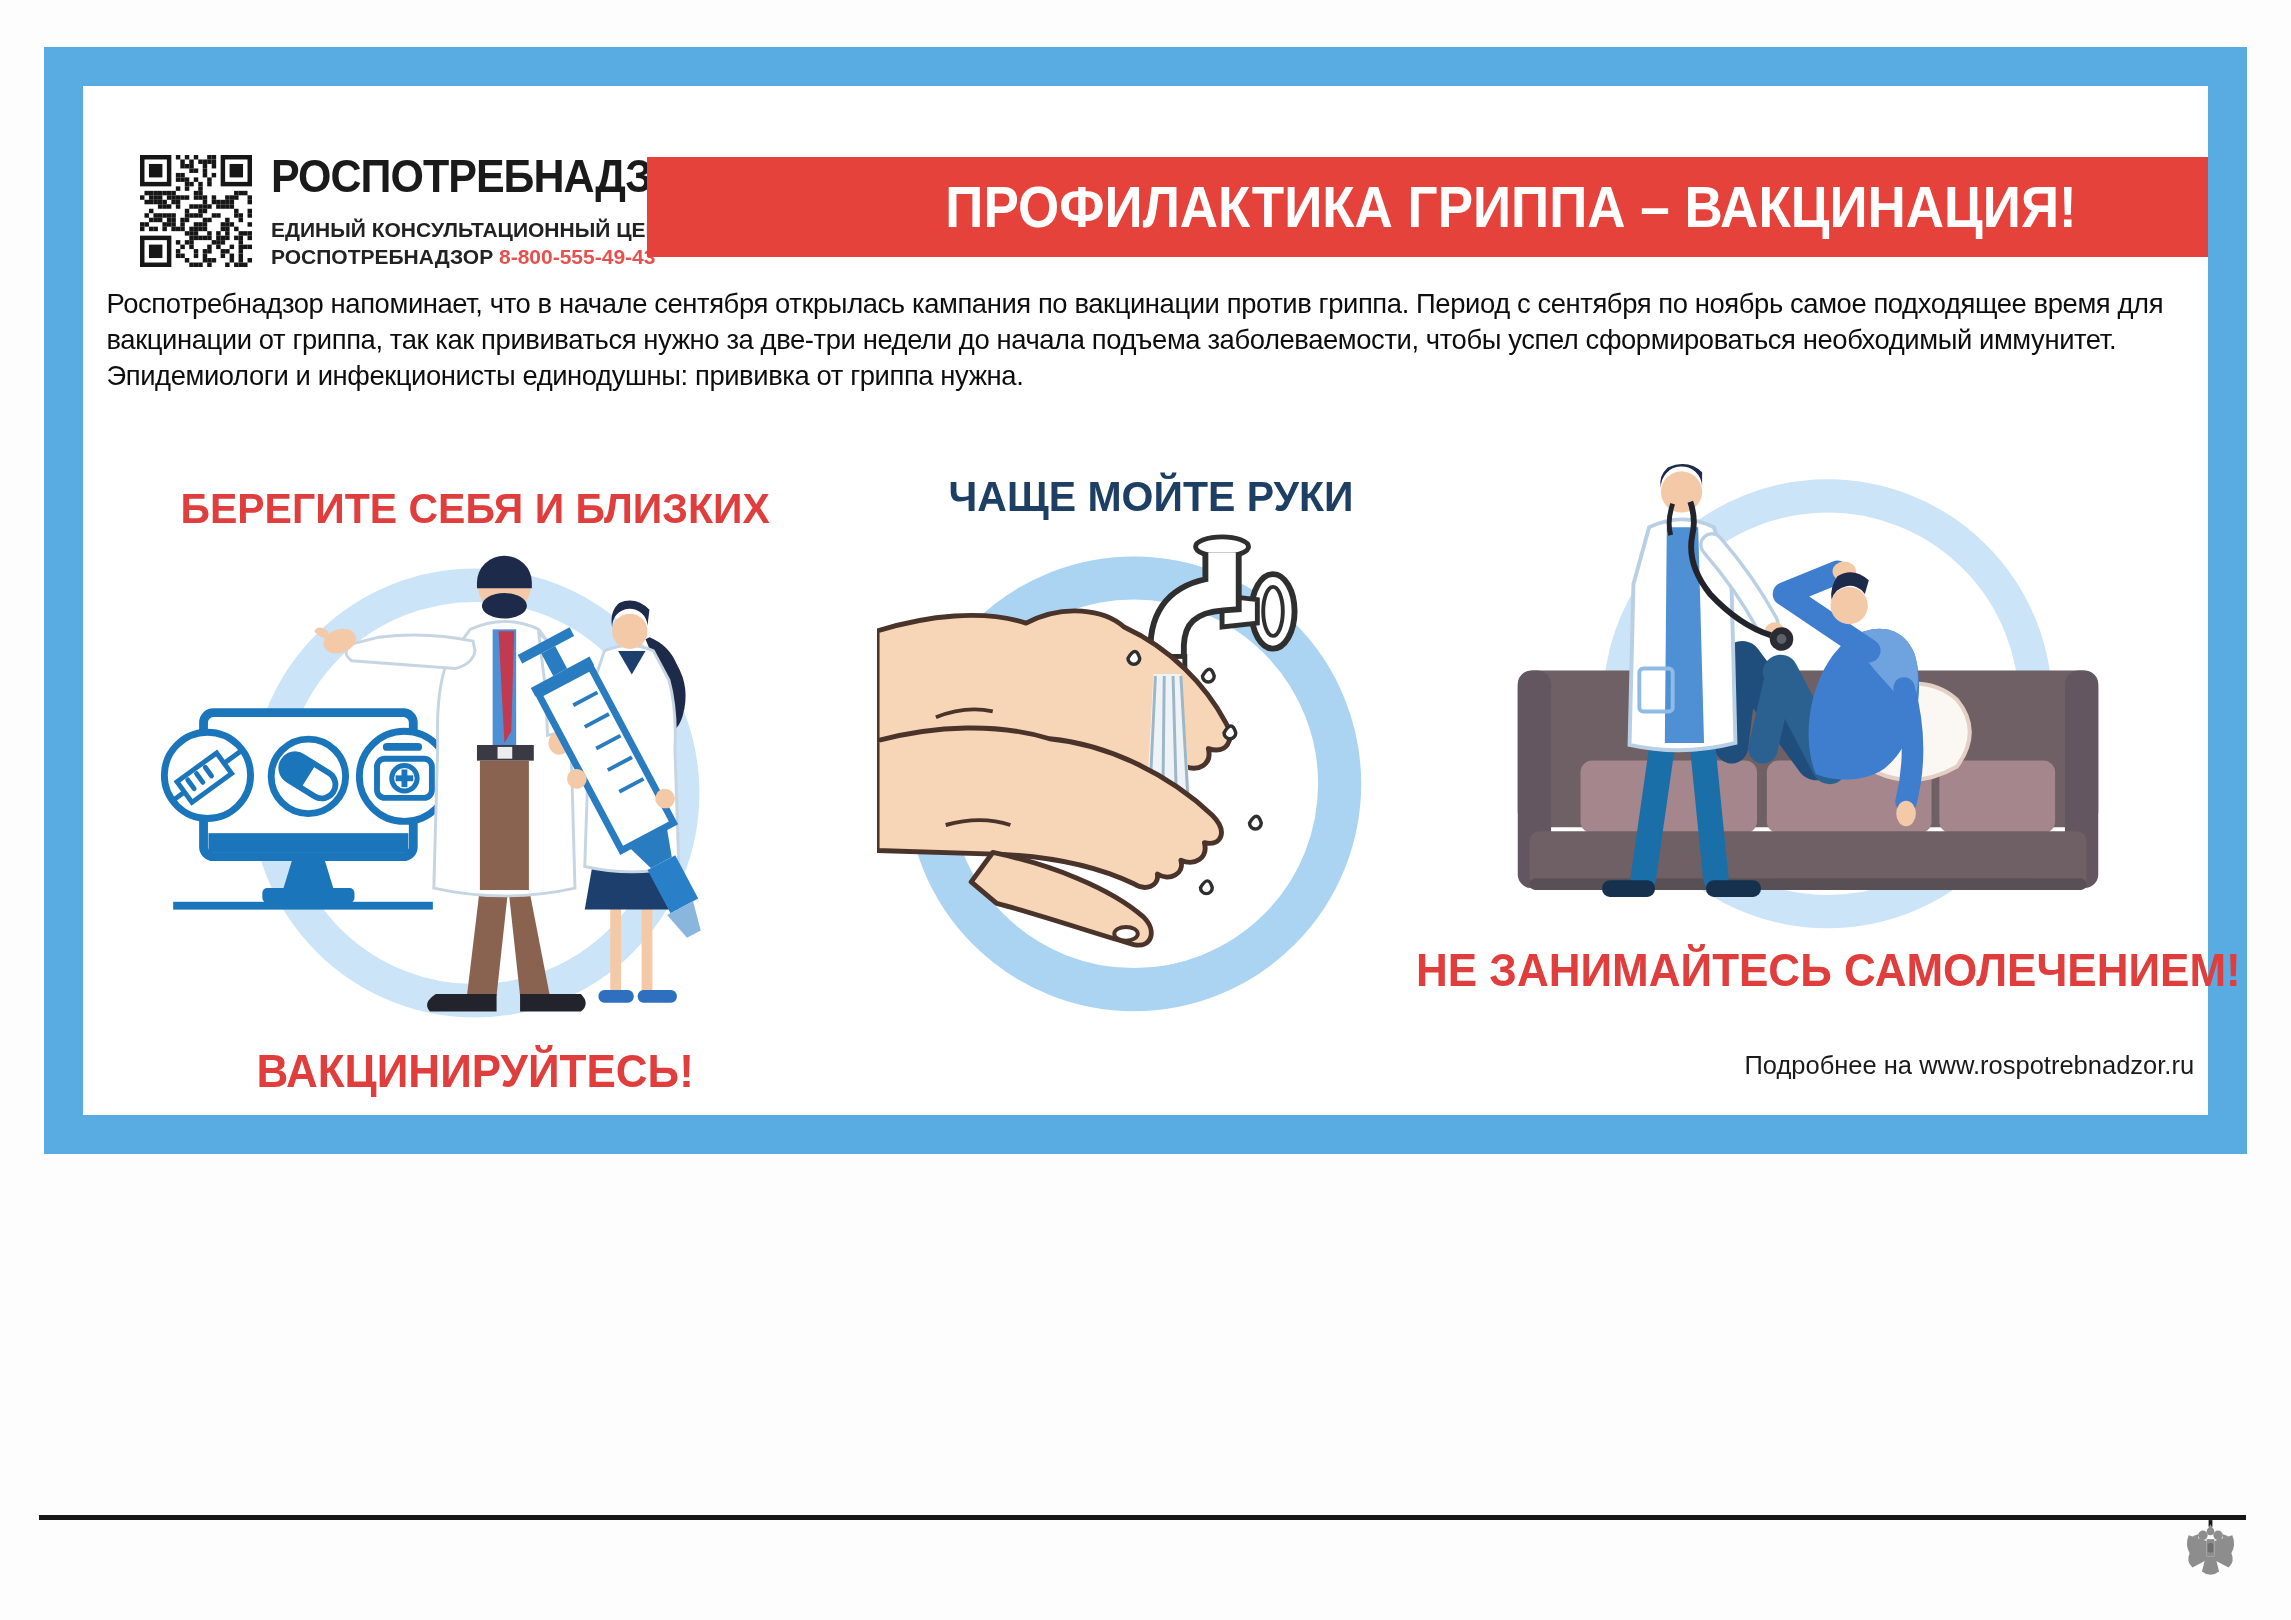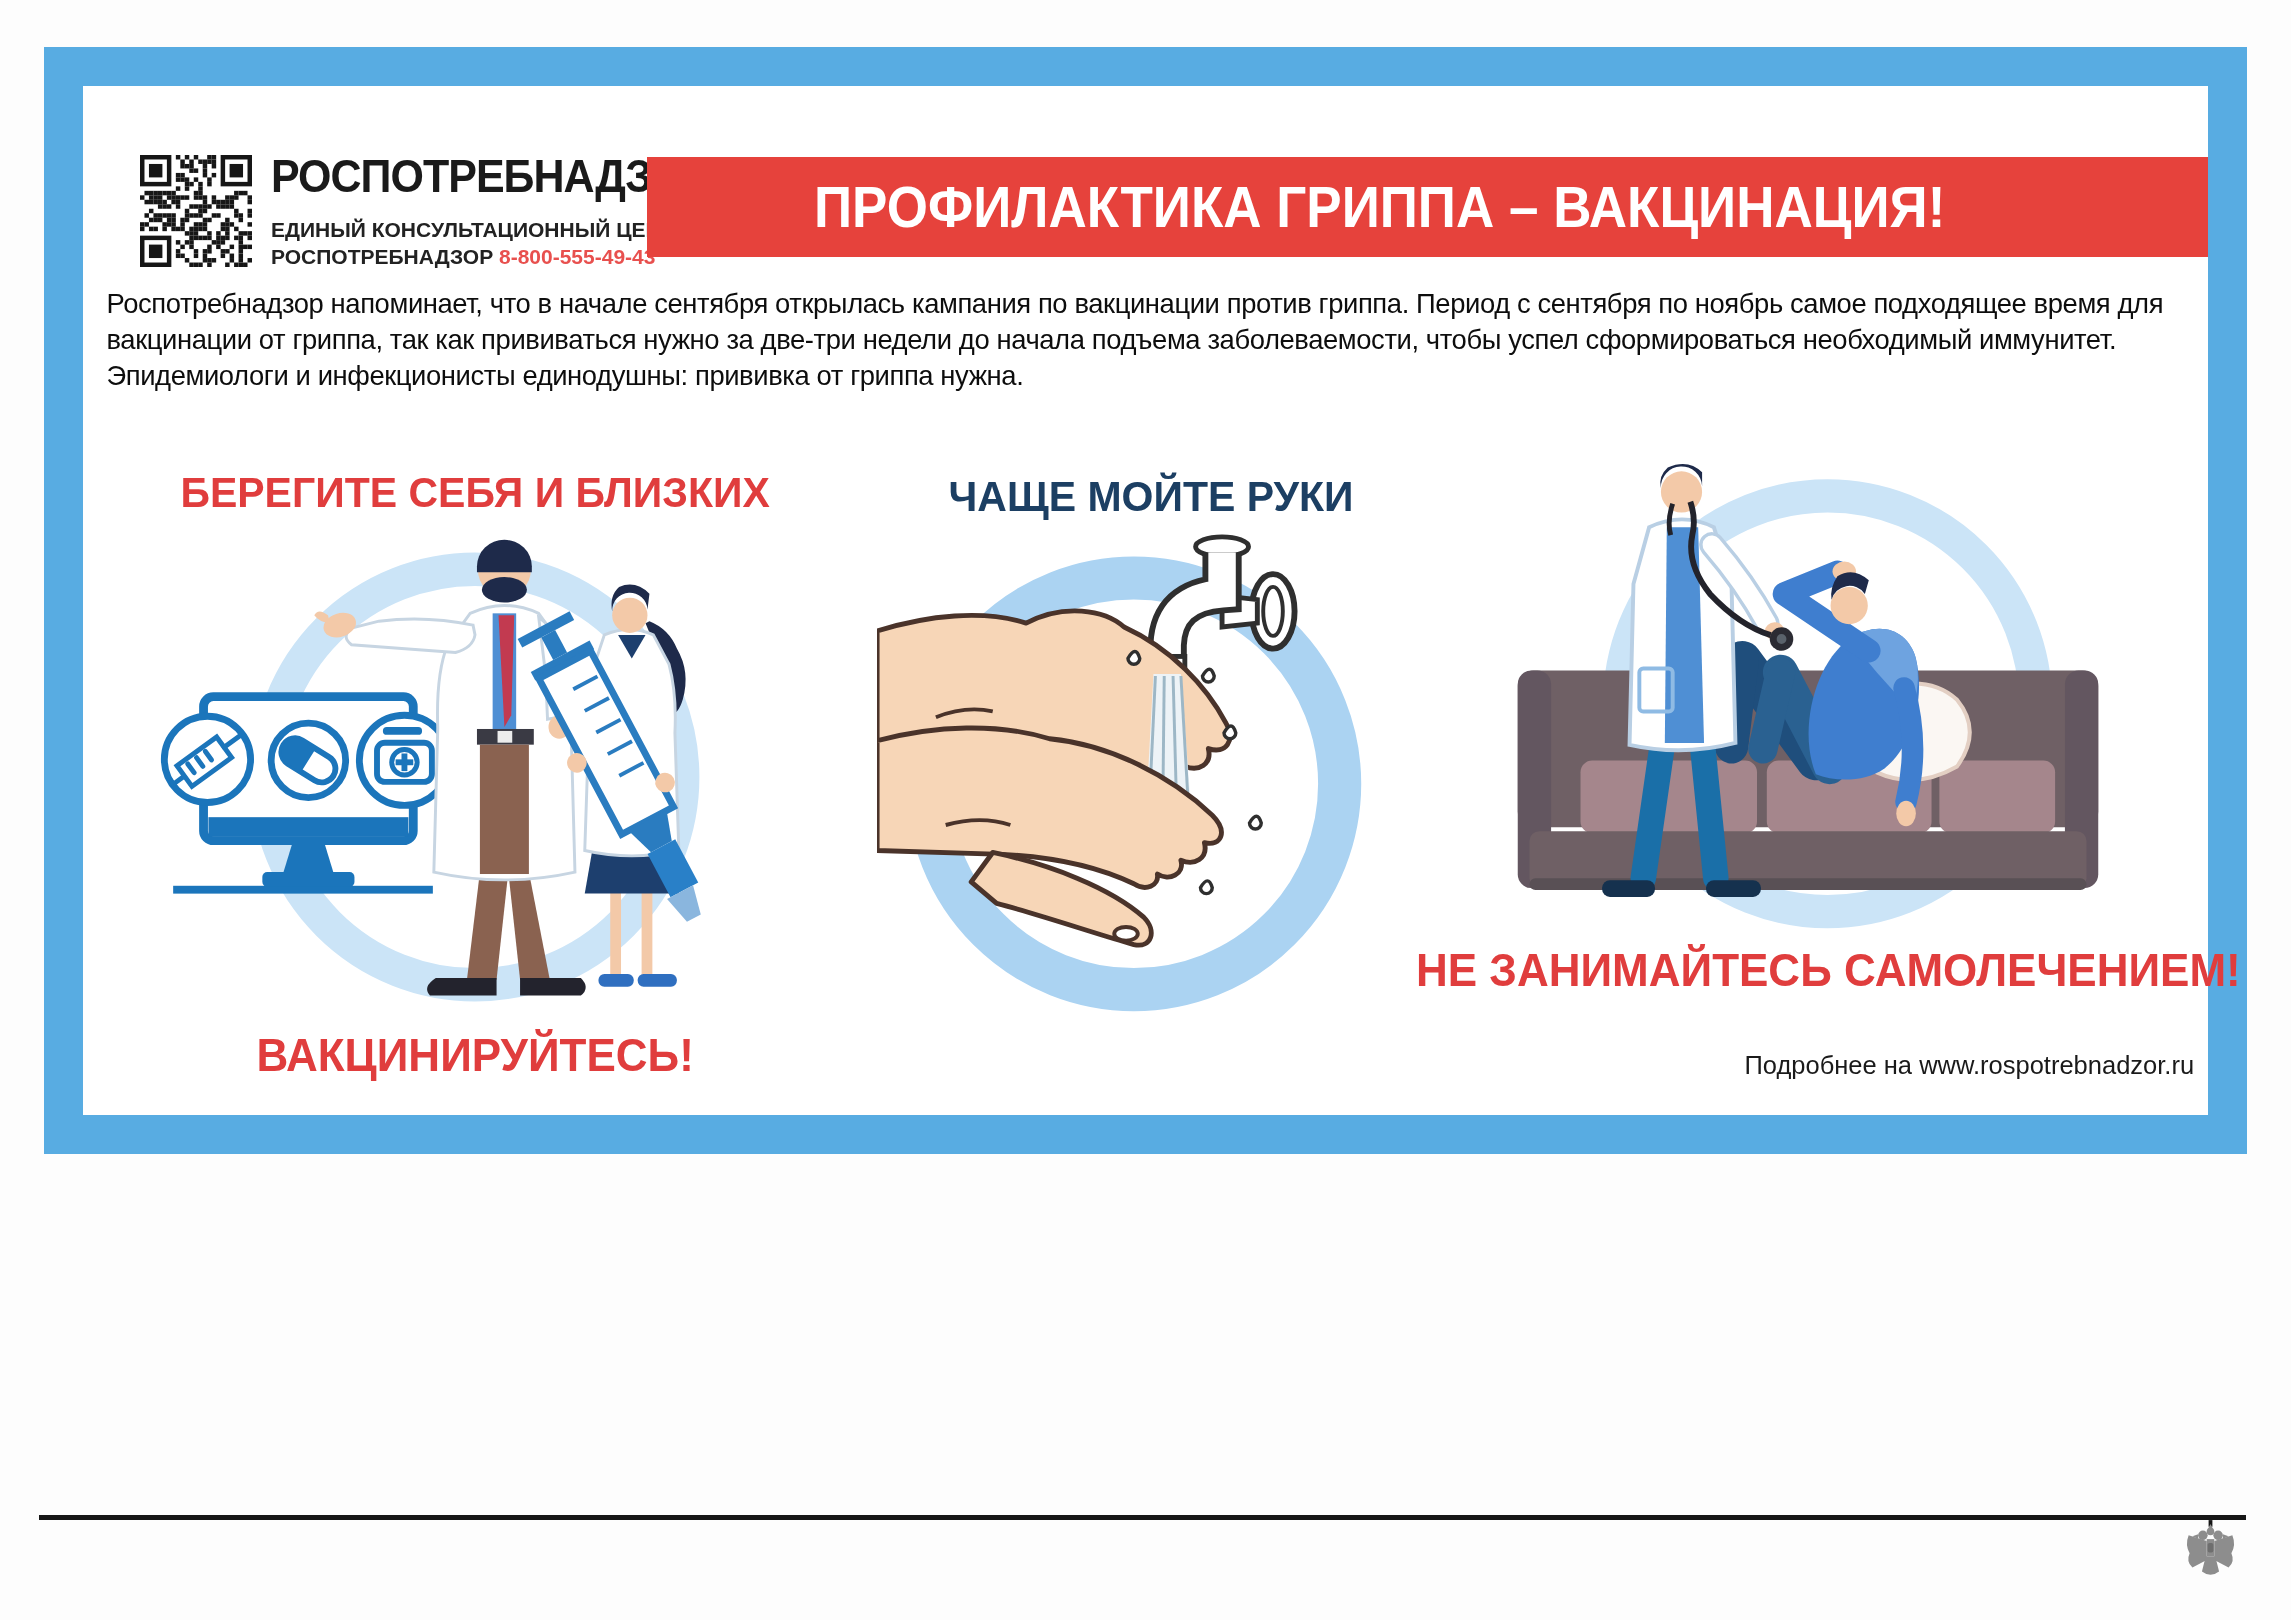--- a/index.html
+++ b/index.html
@@ -12,21 +12,21 @@
   .poster-inner{position:relative;width:100%;height:100%;}
   
   .qr{left:57px;top:69px;width:112px;height:112px;}
   .org-name{left:188px;top:65px;font-size:43px;font-weight:bold;letter-spacing:-1px;
             color:#1a1a1a;white-space:nowrap;transform:scaleY(1.06);transform-origin:left top;}
   .center-lines{left:188px;top:131px;font-size:21px;font-weight:bold;line-height:26.5px;
                 color:#222;white-space:nowrap;}
   .phone{color:#e8504e;}
   
   .banner{left:564px;top:71px;height:100px;width:calc(100% - 564px);background:#e6423c;
-          display:flex;align-items:center;padding-left:167px;box-sizing:border-box;}
+          display:flex;align-items:center;justify-content:center;padding-left:167px;box-sizing:border-box;}
   .banner-title{color:#ffffff;font-size:53px;font-weight:bold;letter-spacing:0;white-space:nowrap;
                 transform:scaleY(1.08);}
   
   .intro{left:23.5px;top:200px;font-size:27.4px;line-height:36px;letter-spacing:-0.4px;color:#0d0d0d;}
   .intro div{white-space:nowrap;}
   
   .panel{position:absolute;text-align:center;}
   .panel-heading{font-size:41px;font-weight:bold;line-height:53px;white-space:nowrap;transform:scaleY(1.05);}
   .heading-red{color:#e03d3d;}
   .heading-navy{color:#1c3f63;}
@@ -287,21 +287,21 @@
       <div class="abs banner">
         <div class="banner-title">ПРОФИЛАКТИКА ГРИППА – ВАКЦИНАЦИЯ!</div>
       </div>
 
       <div class="abs intro">
         <div>Роспотребнадзор напоминает, что в начале сентября открылась кампания по вакцинации против гриппа. Период с сентября по ноябрь самое подходящее время для</div>
         <div>вакцинации от гриппа, так как прививаться нужно за две-три недели до начала подъема заболеваемости, чтобы успел сформироваться необходимый иммунитет.</div>
         <div>Эпидемиологи и инфекционисты единодушны: прививка от гриппа нужна.</div>
       </div>
 
-      <div class="panel" style="left:19.6px;top:380px;width:745px;">
+      <div class="panel" style="left:19.6px;top:396px;width:745px;">
         <div class="panel-heading heading-red">БЕРЕГИТЕ СЕБЯ И БЛИЗКИХ</div>
 
         <svg width="686" height="500" viewBox="0 0 700 510">
           <circle cx="350" cy="255" r="212" fill="none" stroke="#cbe4f7" stroke-width="34"></circle>
 
           <g>
             <rect x="42" y="366" width="265" height="8" fill="#1b75bb"></rect>
             <polygon points="165,318 195,318 206,354 154,354" fill="#1b75bb"></polygon>
             <rect x="133" y="352" width="94" height="15" rx="5" fill="#1b75bb"></rect>
             <rect x="73" y="173" width="214" height="147" rx="10" fill="#ffffff" stroke="#1b75bb" stroke-width="9"></rect>

